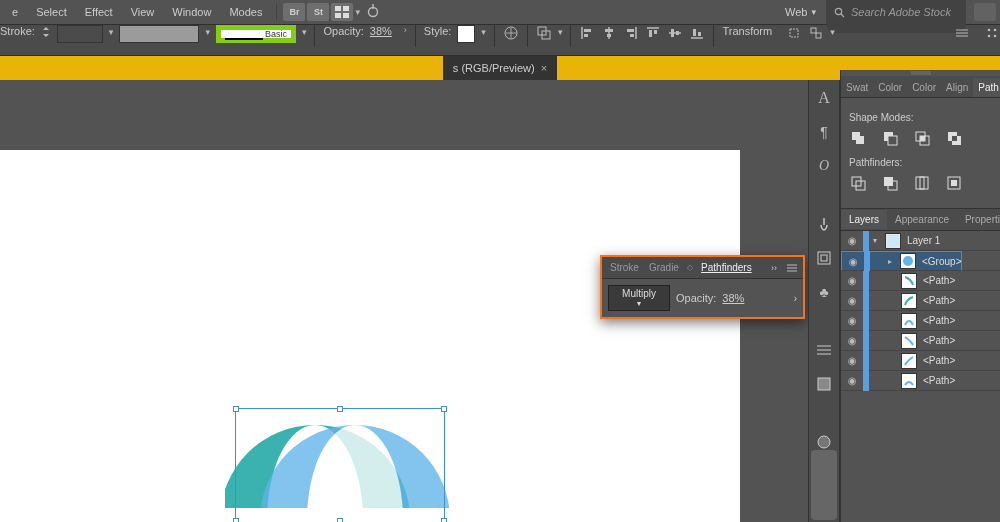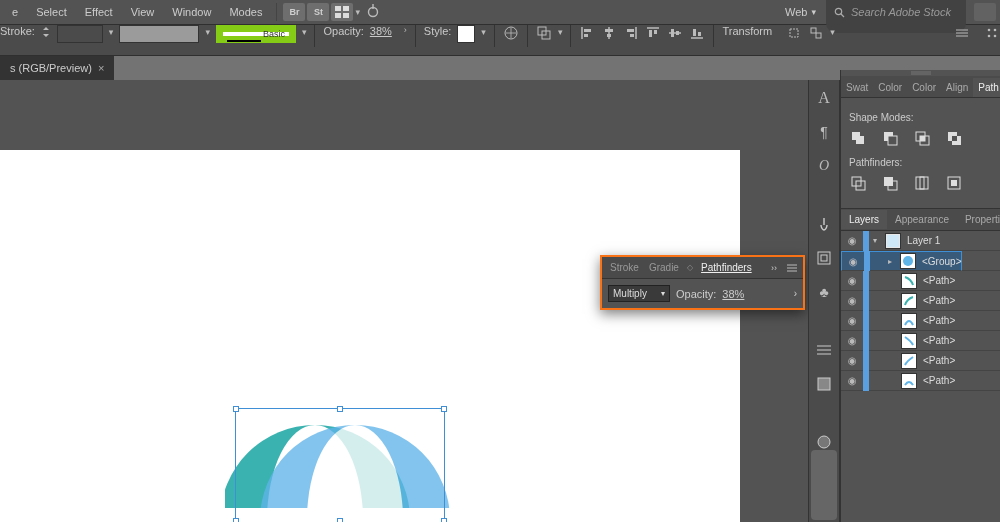--- a/index.html
+++ b/index.html
@@ -14,27 +14,27 @@
 .menubar .workspace { padding: 4px 8px; display: flex; align-items: center; gap: 4px; }
 .menubar .search { background: #424242; border-radius: 10px; padding: 15px 8px; width: 140px; display: flex; align-items: center; gap: 6px; color: #999; font-style: italic; }
 
 
 .optbar { height: 32px; background: #4b4b4b; border-top: 1px solid #2f2f2f; border-bottom: 1px solid #2f2f2f; display: flex; align-items: flex-start; padding: 0 0; gap: 6px; }
 .optbar .lbl { color: #c9c9c9; font-size: 11px; }
 .optbar .swatch { width: 32px; height: 18px; border: 1px solid #333; }
 .optbar .pipe { width: 1px; height: 22px; background: #333; margin: 0 2px; }
 .optbar .dd { display: flex; align-items: center; gap: 2px; }
 .optbar .arrow::after { content: "▾"; font-size: 9px; color: #bbb; }
-.optbar .stroke-profile { width: 80px; height: 18px; background: #fff; display: flex; align-items: center; justify-content: center; font-size: 9px; color: #333; position: relative; border:7px solid #84cc16;}
+.optbar .stroke-profile { width: 80px; height: 18px; background: #fff; display: flex; align-items: center; justify-content: center; font-size: 9px; color: #333; position: relative; border:5px solid #84cc16;}
 .optbar .stroke-profile::before { content:""; position:absolute; left:4px; right:28px; top:8px; height:2px; background:#000;}
 .optbar .right-icons { margin-left: auto; display:flex; gap:14px; align-items:center;}
 .optbar .alignicon { width:16px; height:16px; display:inline-flex; align-items:center; justify-content:center; }
 
 
-.tabbar { height: 24px; background: #737373; display: flex; align-items: center; }
+.tabbar { height: 24px; background: #eab308; display: flex; align-items: center; justify-content: center; }
 .tabbar .tab { height: 100%; background: #333; padding: 0 10px; display: flex; align-items: center; gap: 6px; font-size: 11px; }
 .tabbar .close { font-size: 11px; color: #aaa; }
 
 
 .main { position: absolute; top: 80px; left: 0; right: 160px; bottom: 0; background: #535353; }
 .canvas { position: absolute; top: 70px; left: 0; width: 740px; bottom: 0; background: #fff; }
 .sel { position: absolute; border: 1px solid #3f8fd6; }
 .sel.outer { left: 235px; top: 258px; width: 210px; height: 225px; }
 .handle { position: absolute; width: 6px; height: 6px; background: #fff; border: 1px solid #3f8fd6; }
 .hTL{top:-3px;left:-3px}.hTR{top:-3px;right:-3px}
@@ -43,21 +43,21 @@
 .ctr{position:absolute;left:50%;top:50%;width:6px;height:6px;margin:-3px 0 0 -3px;border:1px solid #3f8fd6;}
 
 
 .float-panel { position: absolute; left: 600px; top: 255px; width: 205px; background: #535353; border: 2px solid #f97316; box-shadow: 0 4px 12px rgba(0,0,0,.5); }
 .float-panel .fphdr { display:flex; align-items:center; height:22px; padding:0 6px; gap:6px; background:#4a4a4a; border-bottom:1px solid #333;}
 .float-panel .fptab { font-size:10px; color:#999; padding:0 2px; cursor:default;}
 .float-panel .fptab.active { color:#eee; text-decoration:underline; }
 .float-panel .fphdr .sp { flex:1;}
 .float-panel .fpbody { padding:6px; display:flex; align-items:center; gap:6px;}
 .float-panel select, .float-panel .fakein { background:#3a3a3a; color:#ddd; border:1px solid #222; font-size:10px; padding:2px 4px;}
-.float-panel .fakein { width:36px;}
+.float-panel .fakein { width:36px;flex-direction:column;}
 
 
 .dock { position: absolute; top: 80px; right: 160px; width: 32px; background: #4b4b4b; border-left:1px solid #333; border-right:1px solid #333; bottom:0; display:flex; flex-direction:column; align-items:center; padding-top:8px; gap:14px;}
 .dock .di { width:20px; height:20px; display:flex; align-items:center; justify-content:center; color:#bbb; font-size:14px;}
 .dock .gap { height:10px;}
 .scrolltrack { position:absolute; left:2px; right:2px; top:370px; height:70px; background:#666; border-radius:4px;}
 
 
 .rightcol { position:absolute; top:70px; right:0; width:160px; bottom:0; background:#535353; border-left:1px solid #333;}
 .paneltabs { height:22px; display:flex; align-items:flex-end; background:#4b4b4b; border-bottom:1px solid #333; font-size:10px;}

